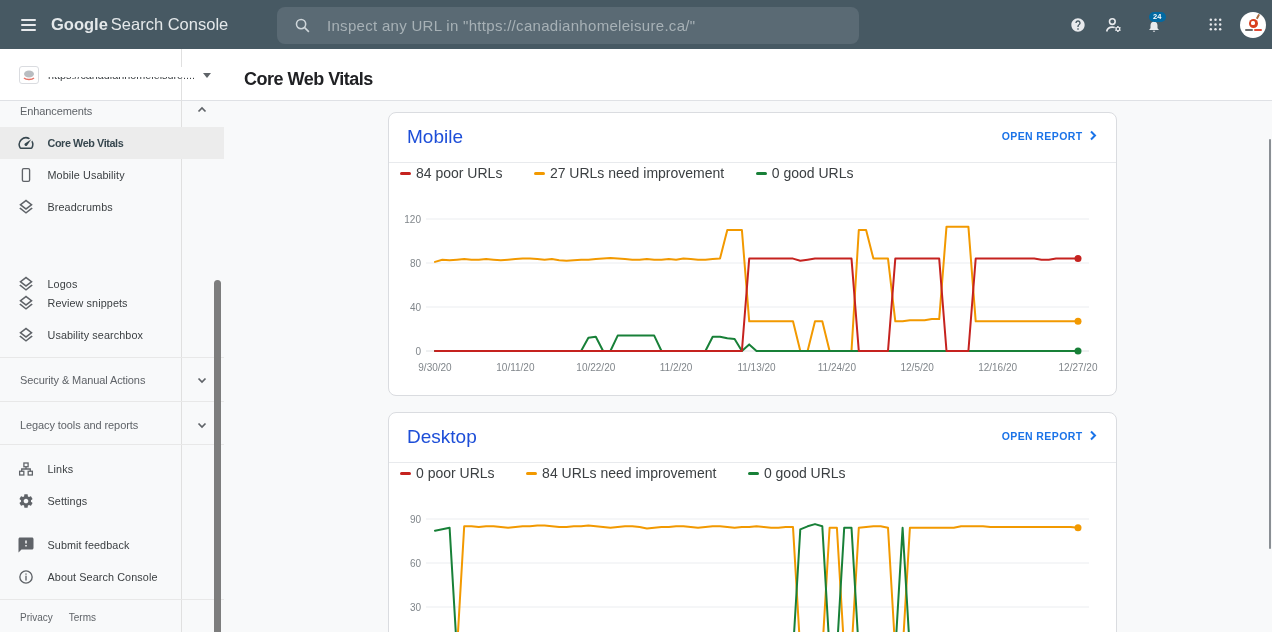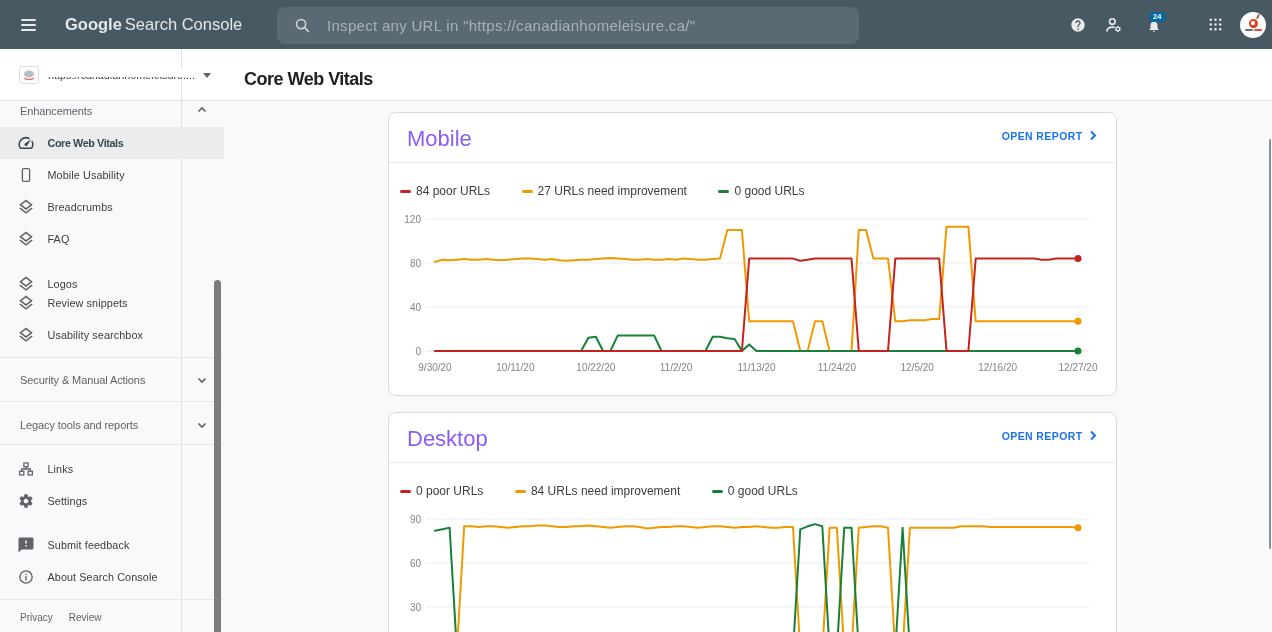--- a/index.html
+++ b/index.html
@@ -1,21 +1,21 @@
 <!DOCTYPE html>
 <html><head><meta charset="utf-8">
 <style>
 *{margin:0;padding:0;box-sizing:border-box}
 html,body{width:1272px;height:632px;overflow:hidden;font-family:"Liberation Sans",sans-serif;background:#f8f9fa;position:relative}
 .abs{position:absolute}
 
 .topbar{position:absolute;left:0;top:0;width:1272px;height:49px;background:#475963}
 .burger{position:absolute;left:21px;top:19px;width:15px;height:13px}
 .burger div{height:2px;background:#e8eaed;border-radius:1px;margin-bottom:3px}
-.logo{position:absolute;left:65px;top:0;height:49px;display:flex;align-items:center;color:#e4e8ea;font-size:16.5px;letter-spacing:0}
+.logo{position:absolute;left:51px;top:0;height:49px;display:flex;align-items:center;color:#e4e8ea;font-size:16.5px;letter-spacing:0}
 .logo b{font-weight:700;margin-right:3px}
 .sbox{position:absolute;left:277px;top:7px;width:582px;height:37px;background:#5a6a74;border-radius:8px;display:flex;align-items:center;color:#a7b1b6;font-size:15px;letter-spacing:.3px}
 .sbox svg{margin:0 16px 0 17px}
 
 .band{position:absolute;left:0;top:49px;width:1272px;height:52px;background:#fff;border-bottom:1px solid #dfe1e5}
 .title{position:absolute;left:244px;top:69px;font-size:18px;font-weight:700;color:#202124;letter-spacing:-.5px}
 
 .sb{position:absolute;left:0;top:49px;width:182px;height:583px;border-right:1px solid #e0e0e0}
 .prop{position:absolute;left:0;top:0;width:224px;height:51px}
 .pfav{position:absolute;left:19px;top:17px;width:20px;height:18px;border:1px solid #dadce0;border-radius:3px;background:#fff}
@@ -29,23 +29,23 @@
 .item span{margin-left:12.5px;white-space:nowrap}
 .isel{background:#ececec;color:#37474f;font-weight:700;letter-spacing:-.4px}
 .hr{position:absolute;left:0;width:224px;border-top:1px solid #e8e8e8}
 .foot{position:absolute;left:20px;top:563px;font-size:10px;color:#5f6368}
 .foot span{margin-right:16px}
 .sbthumb{position:absolute;left:214px;top:231px;width:6.5px;height:352px;background:#7d7d7d;border-radius:3.5px 3.5px 0 0}
 .mthumb{position:absolute;left:1268.5px;top:139px;width:2.5px;height:410px;background:#8a8f94;border-radius:2px}
 
 .card{position:absolute;left:388px;width:729px;background:#fff;border:1px solid #dadce0;border-radius:8px}
 .chead{position:absolute;left:0;top:0;width:100%;height:50px;border-bottom:1px solid #e8eaed}
-.ctitle{position:absolute;left:18px;top:13px;font-size:22px;color:#8b5cf6}
+.ctitle{position:absolute;left:18px;top:13px;font-size:19px;color:#1d4ed8}
 .copen{position:absolute;right:18.5px;top:17px;font-size:10.5px;font-weight:700;color:#1a73e8;letter-spacing:.4px;display:flex;align-items:flex-start}
-.leg{position:absolute;left:11px;top:68px;height:20px;display:flex;align-items:center;font-size:12px;color:#3c4043}
+.leg{position:absolute;left:11px;top:50px;height:20px;display:flex;align-items:center;font-size:14px;color:#3c4043}
 .leg i{width:11px;height:3px;border-radius:1.5px;margin-right:5px;flex:none}
 .leg .t{margin-right:31.5px;white-space:nowrap}
 </style></head>
 <body>
 
 <div class="topbar">
  <div class="burger">
       <div></div>
       <div></div>
       <div></div>
@@ -130,26 +130,20 @@
         <rect x="7.2" y="3.5" width="9.6" height="17" rx="1.8"></rect>
       </svg>
       <span>Mobile Usability</span>
     </div>
  <div class="item" style="top:142px">
       <svg viewBox="0 0 24 24">
         <path fill="#5f6368" fill-rule="evenodd" d="M11.99 18.54l-7.37-5.73L3 14.07l9 7 9-7-1.63-1.27-7.38 5.74zM12 16l7.36-5.73L21 9l-9-7-9 7 1.63 1.27L12 16zm0-11.47L17.74 9 12 13.47 6.26 9 12 4.53z"></path>
       </svg>
       <span>Breadcrumbs</span>
     </div>
- <div class="item" style="top:174px">
-      <svg viewBox="0 0 24 24">
-        <path fill="#5f6368" fill-rule="evenodd" d="M11.99 18.54l-7.37-5.73L3 14.07l9 7 9-7-1.63-1.27-7.38 5.74zM12 16l7.36-5.73L21 9l-9-7-9 7 1.63 1.27L12 16zm0-11.47L17.74 9 12 13.47 6.26 9 12 4.53z"></path>
-      </svg>
-      <span>FAQ</span>
-    </div>
  <div class="item" style="top:219px">
       <svg viewBox="0 0 24 24">
         <path fill="#5f6368" fill-rule="evenodd" d="M11.99 18.54l-7.37-5.73L3 14.07l9 7 9-7-1.63-1.27-7.38 5.74zM12 16l7.36-5.73L21 9l-9-7-9 7 1.63 1.27L12 16zm0-11.47L17.74 9 12 13.47 6.26 9 12 4.53z"></path>
       </svg>
       <span>Logos</span>
     </div>
  <div class="item" style="top:238px">
       <svg viewBox="0 0 24 24">
         <path fill="#5f6368" fill-rule="evenodd" d="M11.99 18.54l-7.37-5.73L3 14.07l9 7 9-7-1.63-1.27-7.38 5.74zM12 16l7.36-5.73L21 9l-9-7-9 7 1.63 1.27L12 16zm0-11.47L17.74 9 12 13.47 6.26 9 12 4.53z"></path>
       </svg>
@@ -194,21 +188,21 @@
       <span>Submit feedback</span>
     </div>
  <div class="item" style="top:512px">
       <svg viewBox="0 0 24 24" fill="none" stroke="#5f6368" stroke-width="1.8">
         <circle cx="12" cy="12" r="8.2"></circle>
         <path d="M12 11v5M12 8v.2" stroke-linecap="round"></path>
       </svg>
       <span>About Search Console</span>
     </div>
  <div class="hr" style="top:550px"></div>
- <div class="foot"><span>Privacy</span><span>Review</span></div>
+ <div class="foot"><span>Privacy</span><span>Terms</span></div>
  <div class="sbthumb"></div>
 </div>
 <div class="mthumb"></div>
 
 <div class="card" style="top:112px;height:284px">
 <div class="chead"></div>
     <div class="ctitle">Mobile</div>
     <div class="copen">OPEN REPORT<svg style="margin-left:6px" width="9" height="11" viewBox="0 0 9 11" fill="none" stroke="#1a73e8" stroke-width="2">
         <path d="M2 1.5l4 4-4 4"></path>
       </svg></div>

